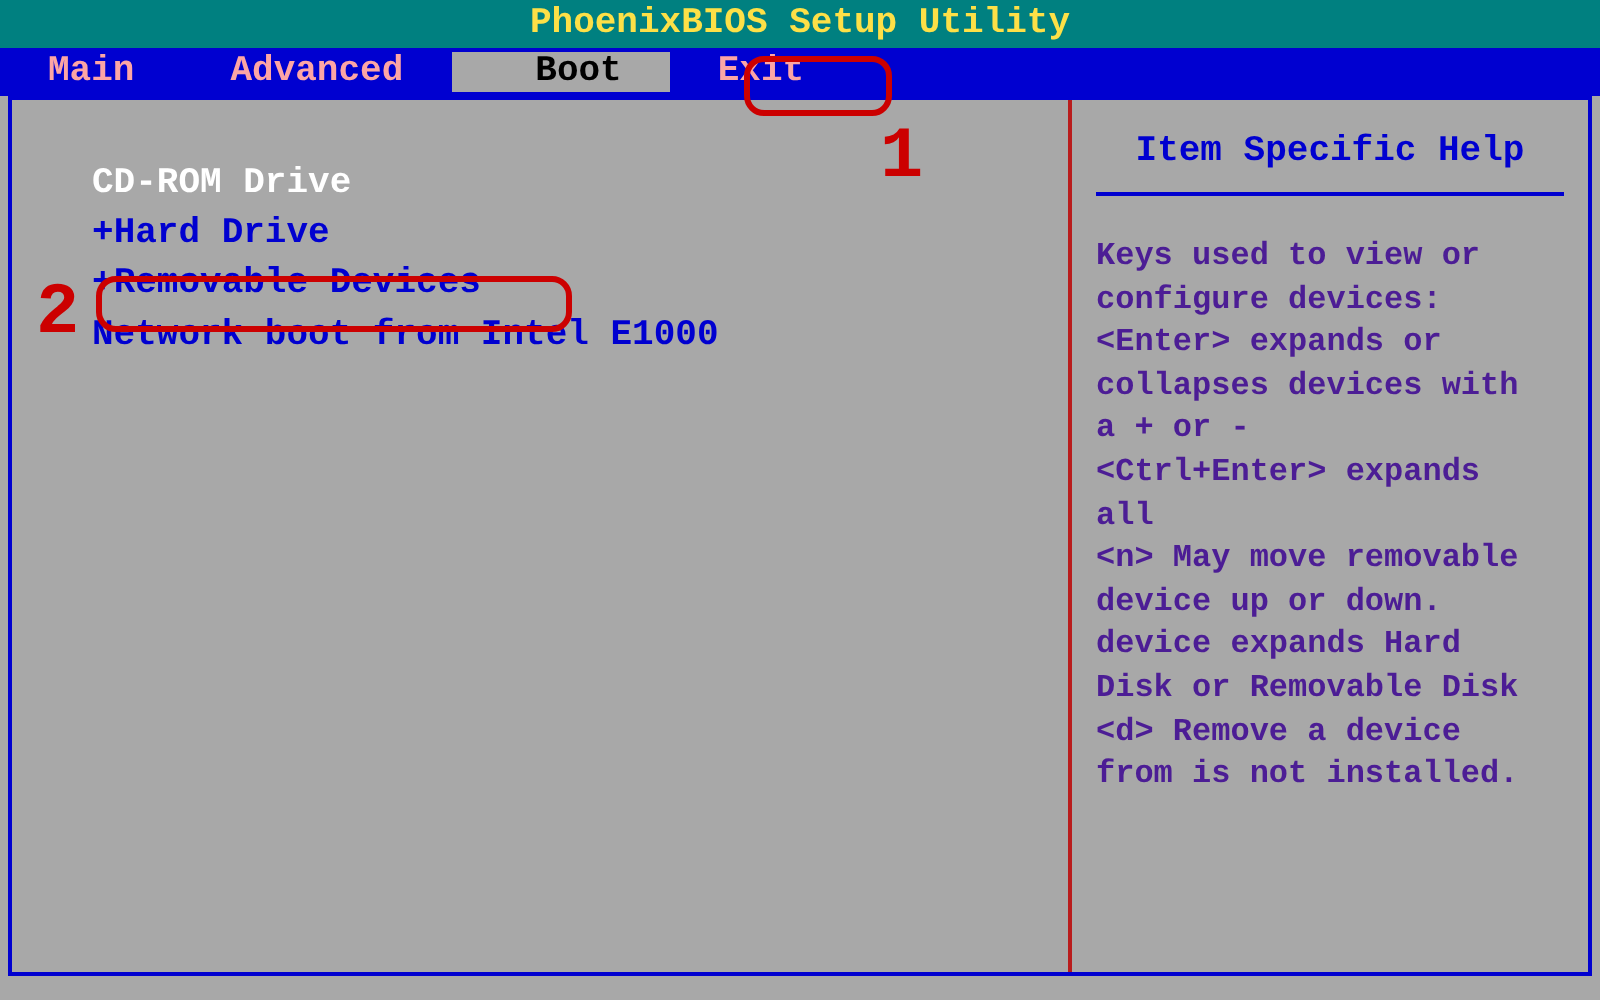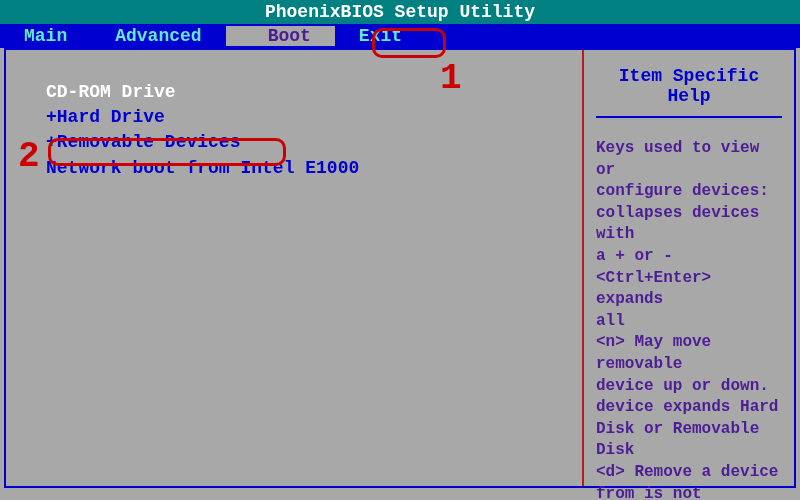--- a/index.html
+++ b/index.html
@@ -13,38 +13,38 @@
       overflow: hidden;
     }
     .bios-container {
       width: 800px;
       height: 500px;
       background: #a8a8a8;
       position: relative;
     }
     .title-bar {
       background: #008080;
-      color: #ffffff;
+      color: #fde047;
       text-align: center;
       padding: 2px 0;
       font-weight: bold;
     }
     .menu-bar {
       background: #0000d0;
       color: #a8a8a8;
       display: flex;
       padding: 2px 0;
     }
     .menu-item {
       padding: 0 24px;
-      color: #5eead4;
+      color: #fca5a5;
     }
     .menu-item.active {
       background: #a8a8a8;
-      color: #4c1d95;
+      color: #000000;
       padding-left: 42px;
     }
     .boot-highlight {
       position: absolute;
       border: 3px solid #cc0000;
       border-radius: 10px;
       top: 28px;
       left: 372px;
       width: 74px;
       height: 30px;
@@ -82,21 +82,21 @@
       border: 2px solid #0000d0;
       margin: 0 4px;
     }
     .left-panel {
       flex: 1;
       padding: 30px 8px 8px 40px;
       border-right: 2px solid #b91c1c;
       position: relative;
     }
     .right-panel {
-      width: 210px;
+      width: 258px;
       padding: 8px 12px;
     }
     .right-header {
       text-align: center;
       color: #0000d0;
       padding: 8px 0 10px 0;
       border-bottom: 2px solid #0000d0;
       margin-bottom: 20px;
     }
     .boot-item {
@@ -147,20 +147,21 @@
       <div class="boot-item">
         <span class="prefix"></span><span>Network boot from Intel E1000</span>
       </div>
     </div>
 
     <div class="right-panel">
       <div class="right-header">Item Specific Help</div>
       <div class="help-text">
         <div>Keys used to view or</div>
         <div>configure devices:</div>
+        <div>&lt;Enter&gt; expands or</div>
         <div>collapses devices with</div>
         <div>a + or -</div>
         <div>&lt;Ctrl+Enter&gt; expands</div>
         <div>all</div>
         <div>&lt;n&gt; May move removable</div>
         <div>device up or down.</div>
         <div>device expands Hard</div>
         <div>Disk or Removable Disk</div>
         <div>&lt;d&gt; Remove a device</div>
         <div>from is not installed.</div>

